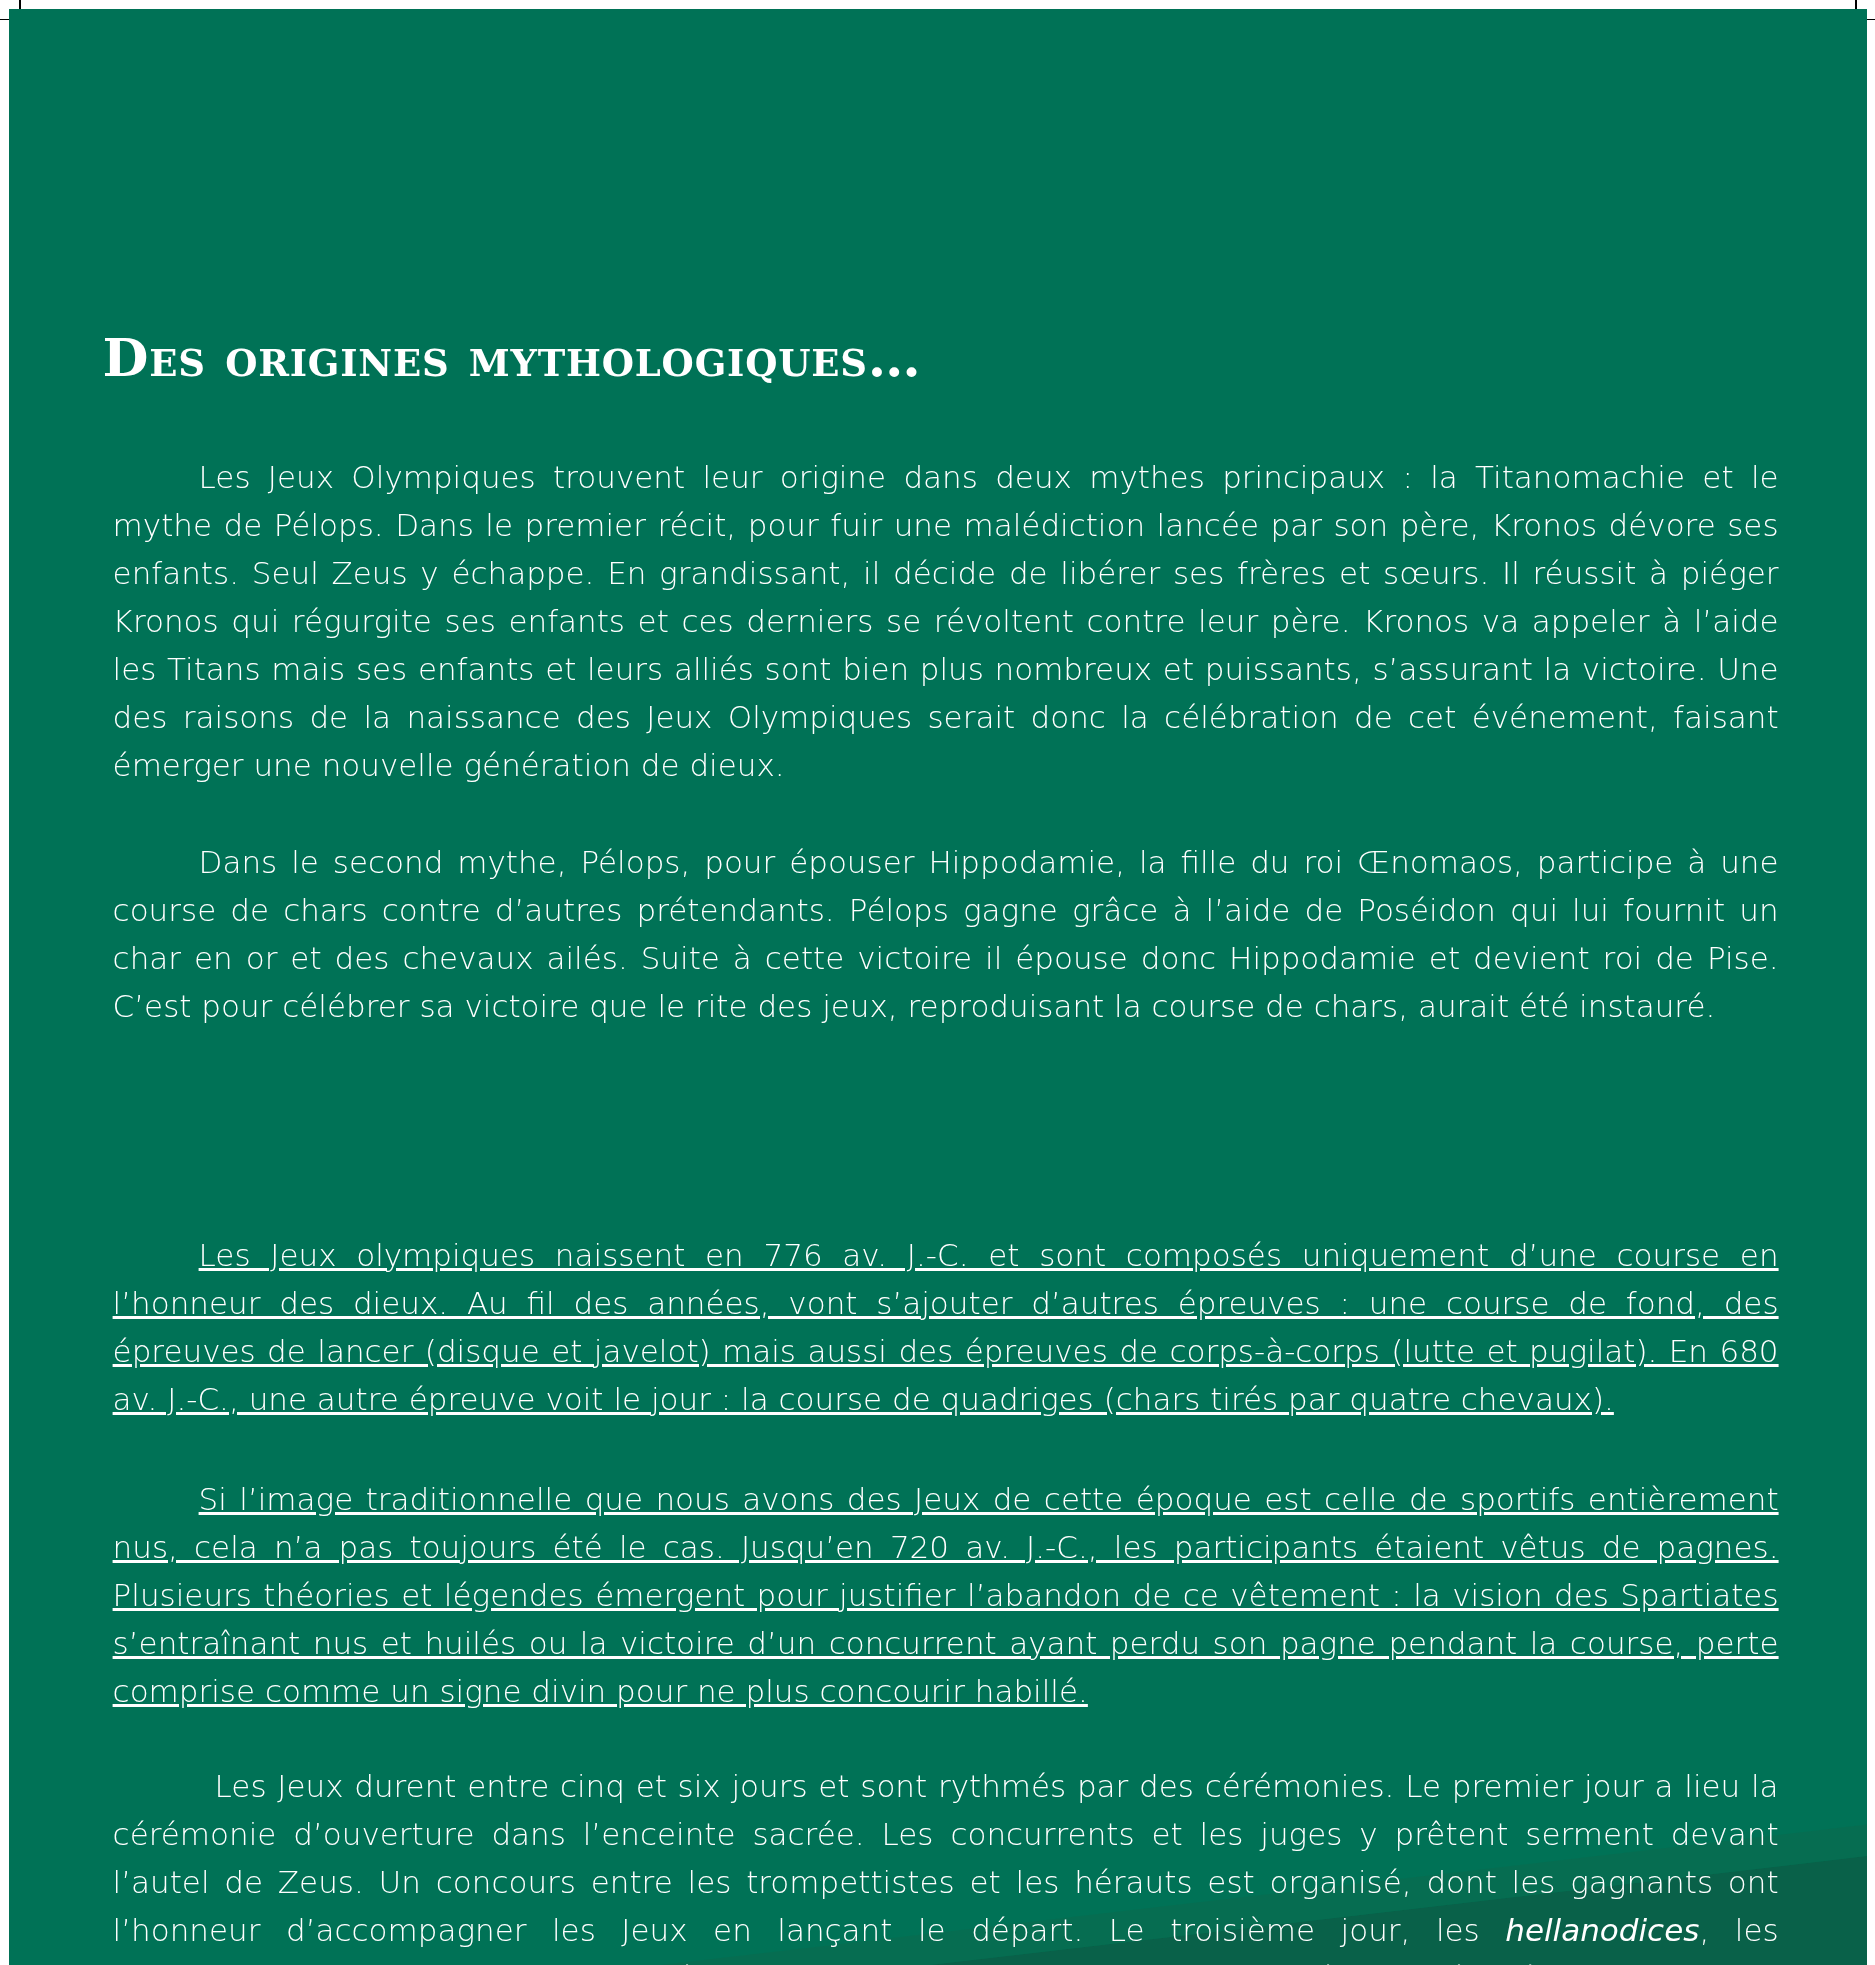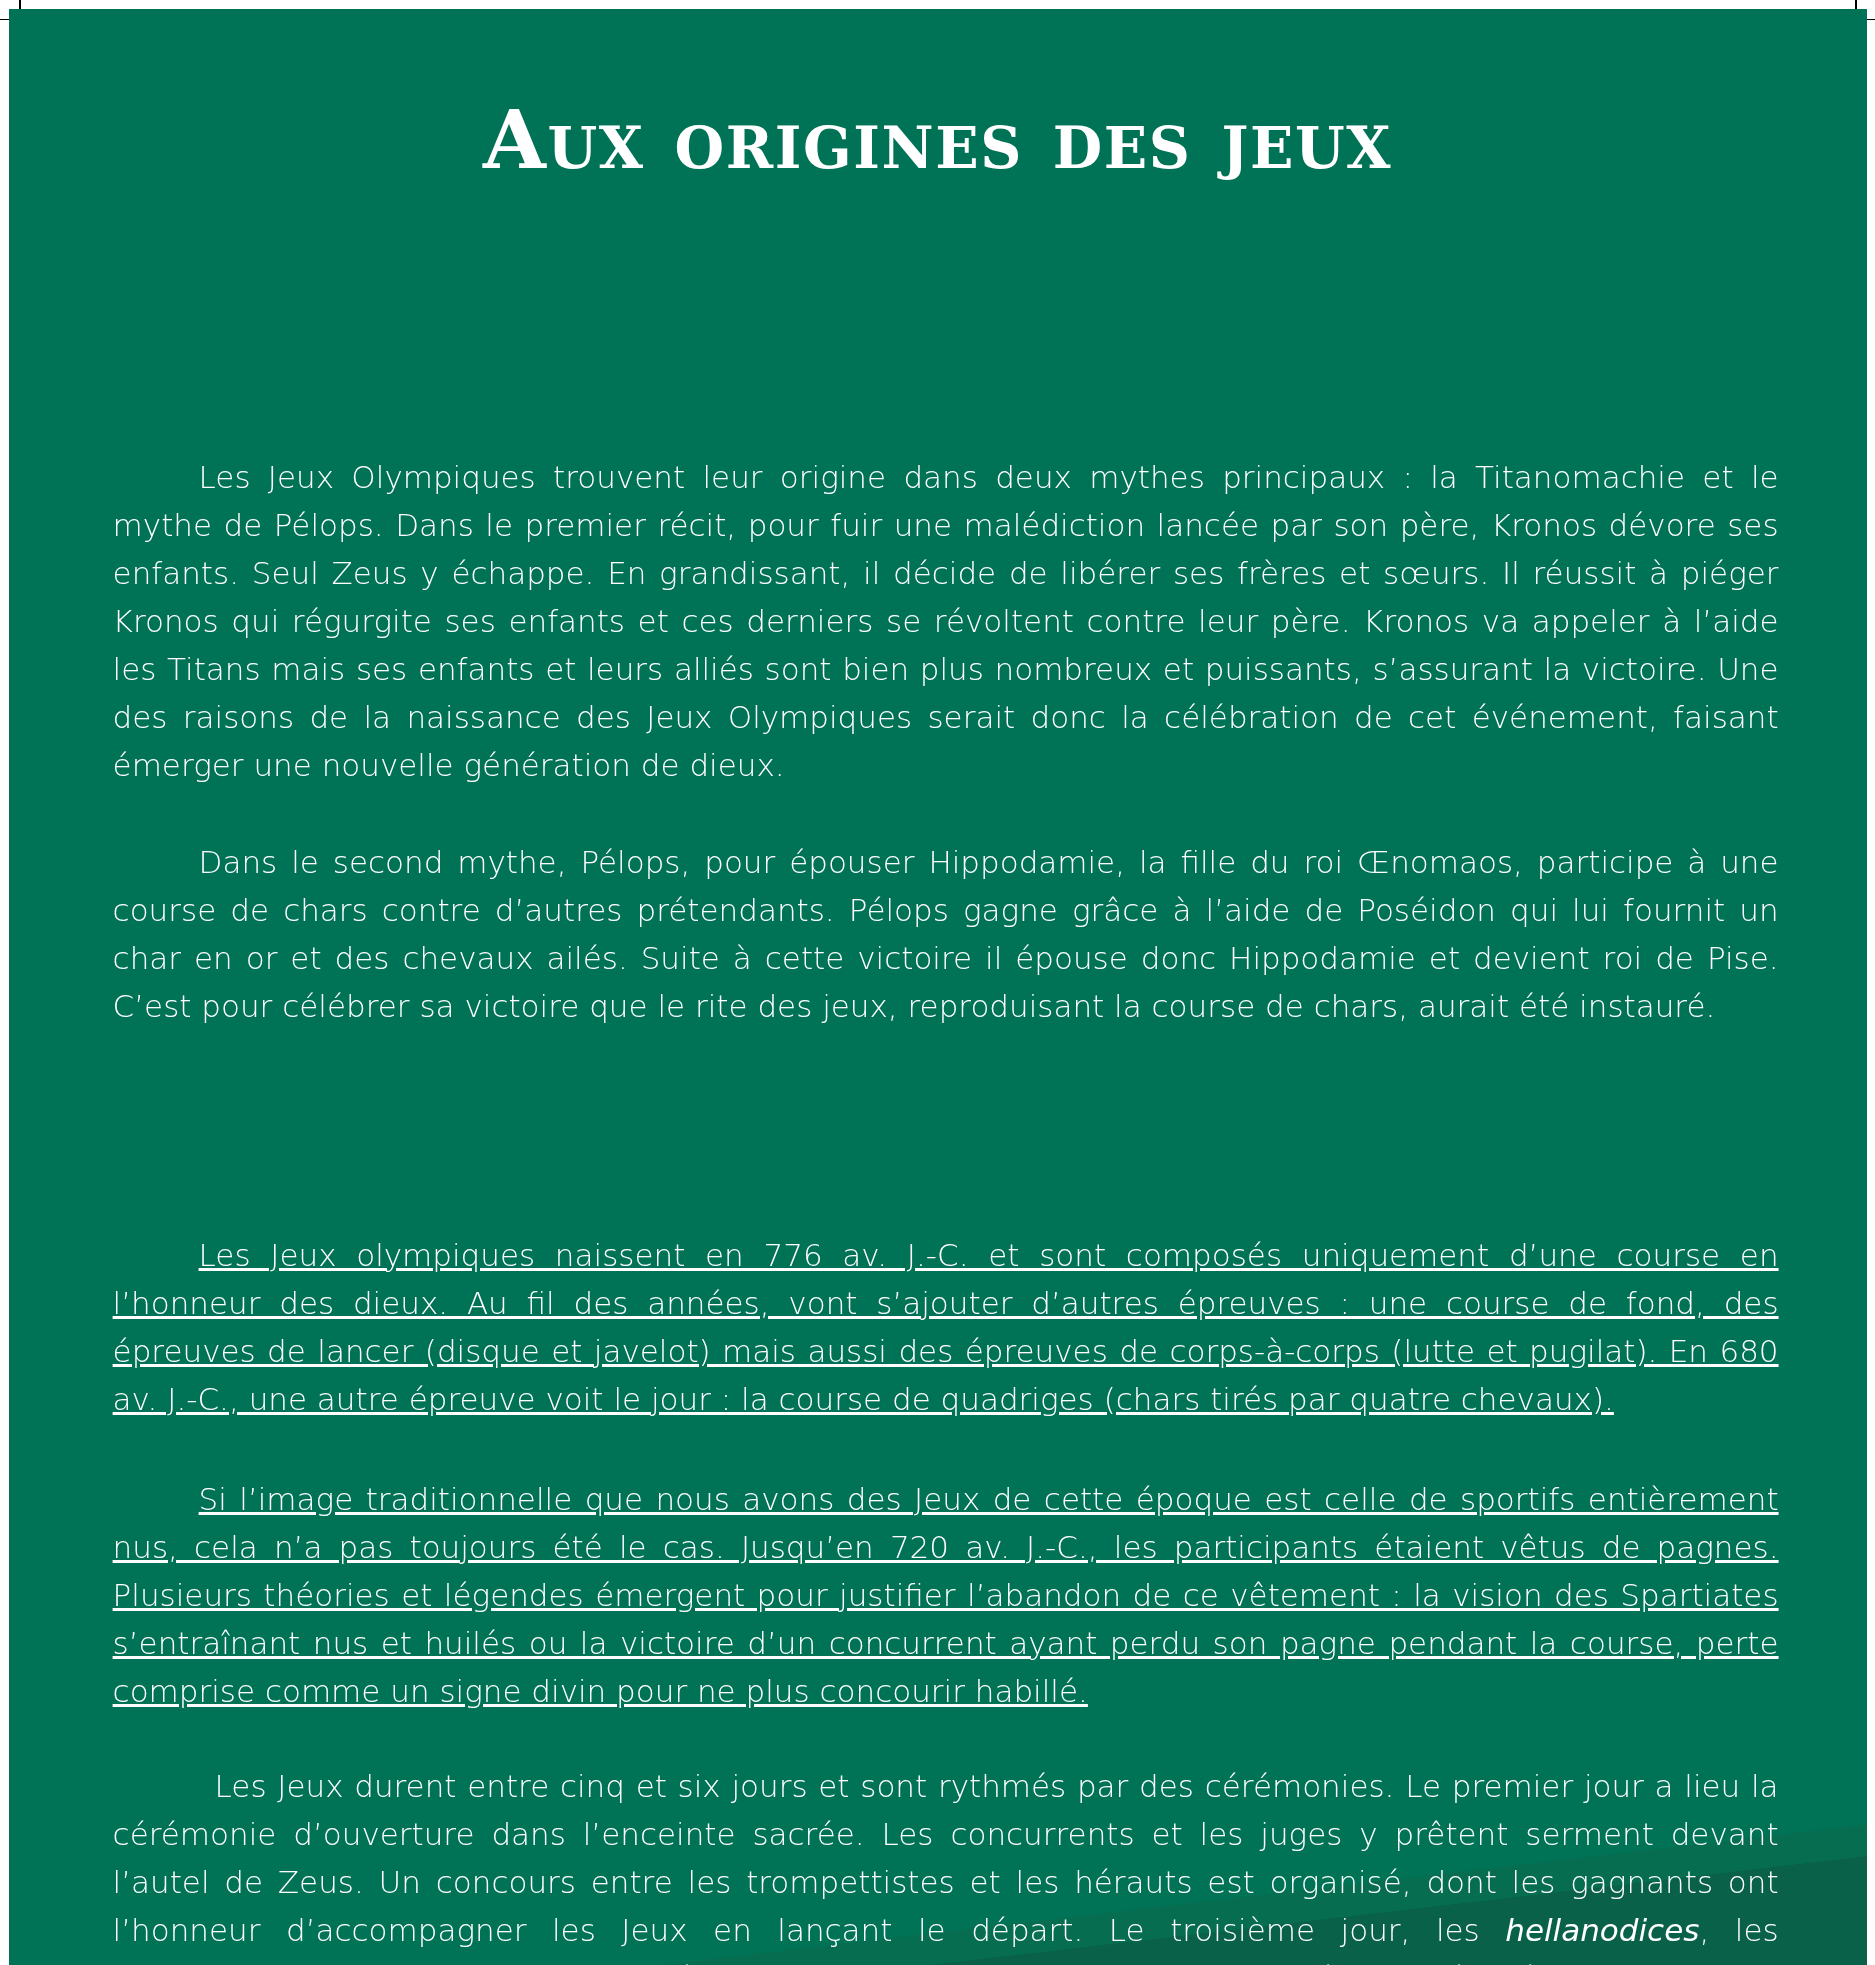--- a/index.html
+++ b/index.html
@@ -72,22 +72,22 @@
       <path d="M4350,5660 L4680,5680 L4728,6650 L4380,6650 Z"></path>
     </g>
     <g fill="#2E9A7A" opacity="0.35">
       <path d="M700,5800 Q800,6100 760,6500 L820,6500 Q860,6100 760,5790 Z"></path>
       <path d="M2350,5700 Q2420,6100 2380,6550 L2440,6550 Q2480,6100 2400,5690 Z"></path>
       <path d="M3250,5650 Q3300,6000 3270,6500 L3330,6500 Q3360,6000 3300,5640 Z"></path>
     </g>
   </svg>
 
   <div class="content">
-    <h1 class="title">Aux origines des jeux</h1>
 
+    <h2 class="h2 left">Des origines mythologiques…</h2>
     <p class="para p1">Les Jeux Olympiques trouvent leur origine dans deux mythes principaux : la Titanomachie et le mythe de Pélops. Dans le premier récit, pour fuir une malédiction lancée par son père, Kronos dévore ses enfants. Seul Zeus y échappe. En grandissant, il décide de libérer ses frères et sœurs. Il réussit à piéger Kronos qui régurgite ses enfants et ces derniers se révoltent contre leur père. Kronos va appeler à l’aide les Titans mais ses enfants et leurs alliés sont bien plus nombreux et puissants, s’assurant la victoire. Une des raisons de la naissance des Jeux Olympiques serait donc la célébration de cet événement, faisant émerger une nouvelle génération de dieux.</p>
     <p class="para p2">Dans le second mythe, Pélops, pour épouser Hippodamie, la fille du roi Œnomaos, participe à une course de chars contre d’autres prétendants. Pélops gagne grâce à l’aide de Poséidon qui lui fournit un char en or et des chevaux ailés. Suite à cette victoire il épouse donc Hippodamie et devient roi de Pise. C’est pour célébrer sa victoire que le rite des jeux, reproduisant la course de chars, aurait été instauré.</p>
 
     <p class="para p3">Les Jeux olympiques naissent en 776 av. J.-C. et sont composés uniquement d’une course en l’honneur des dieux. Au fil des années, vont s’ajouter d’autres épreuves : une course de fond, des épreuves de lancer (disque et javelot) mais aussi des épreuves de corps-à-corps (lutte et pugilat). En 680 av. J.-C., une autre épreuve voit le jour : la course de quadriges (chars tirés par quatre chevaux).</p>
     <p class="para p4">Si l’image traditionnelle que nous avons des Jeux de cette époque est celle de sportifs entièrement nus, cela n’a pas toujours été le cas. Jusqu’en 720 av. J.-C., les participants étaient vêtus de pagnes. Plusieurs théories et légendes émergent pour justifier l’abandon de ce vêtement : la vision des Spartiates s’entraînant nus et huilés ou la victoire d’un concurrent ayant perdu son pagne pendant la course, perte comprise comme un signe divin pour ne plus concourir habillé.</p>
     <p class="para p5"><span>Les Jeux durent entre cinq et six jours et sont rythmés par des cérémonies. Le premier jour a lieu la cérémonie d’ouverture dans l’enceinte sacrée. Les concurrents et les juges y prêtent serment devant l’autel de Zeus. Un concours entre les trompettistes et les hérauts est organisé, dont les gagnants ont l’honneur d’accompagner les Jeux en lançant le départ. Le troisième jour, les </span><em>hellanodices</em><span>, les ambassadeurs des Grecs et les athlètes marchent vers le temple de Zeus où sont réalisés des sacrifices animaliers. Le cinquième jour, les vainqueurs se rendent à nouveau vers le temple de Zeus pour être couronnés et fêtés lors d’un banquet. Entre toutes ces cérémonies ont lieu les Jeux en eux-mêmes.</span></p>
 
   </div>
 </div>
 

